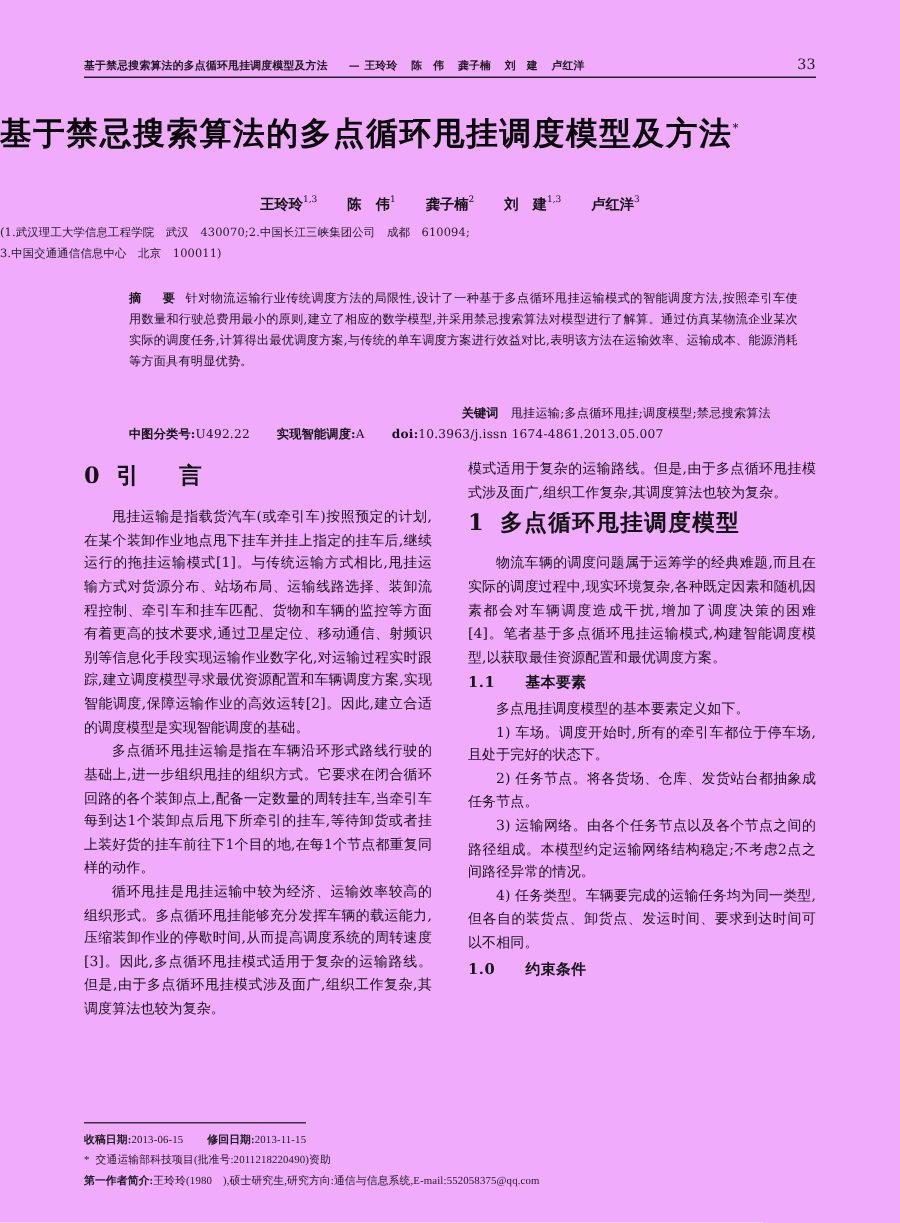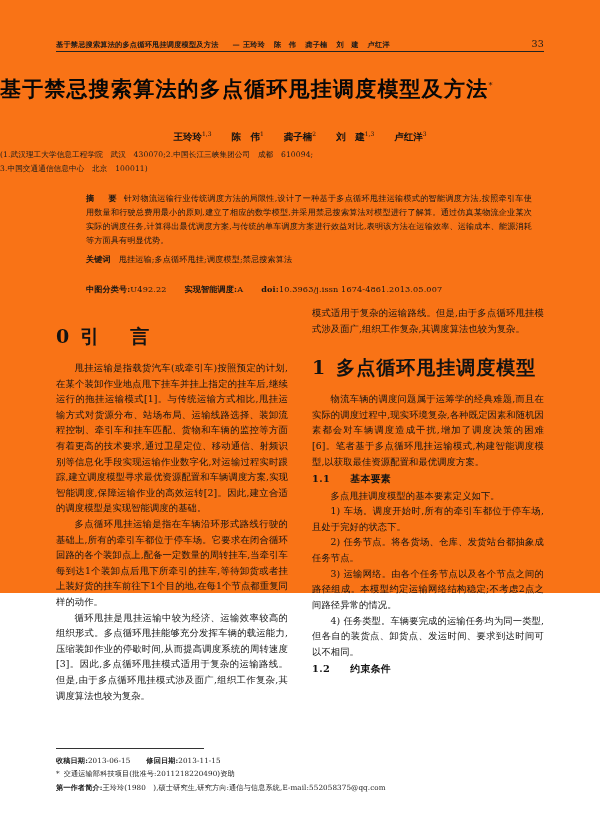--- a/index.html
+++ b/index.html
@@ -11,25 +11,25 @@
     width: 600px;
     height: 815px;
     font-family: "DejaVu Serif", "Liberation Serif", serif;
     color: #131313;
     position: relative;
     overflow: hidden;
   }
 
   .page {
     width: 600px;
-    height: 593px;
+    height: 815px;
     position: relative;
     box-sizing: border-box;
     padding: 0;
-    background: #f97316;
+    background: #f0abfc;
   }
 
   
   .runhead {
     position: absolute;
     left: 56px;
     right: 56px;
     top: 38px;
     display: flex;
     align-items: baseline;
@@ -119,24 +119,25 @@
   }
   .abs-label {
     font-weight: bold;
     letter-spacing: 3px;
     margin-right: 4px;
   }
   .kw {
     position: absolute;
     left: 86px;
     right: 86px;
-    top: 254px;
+    top: 270px;
     font-size: 8.1px;
     letter-spacing: 0.15px;
     color: #151515;
+    text-align: right;
   }
   .kw-label { font-weight: bold; margin-right: 8px; }
   .clc {
     position: absolute;
     left: 86px;
     right: 86px;
     top: 284px;
     font-size: 8.1px;
     letter-spacing: 0.15px;
     color: #151515;
@@ -162,23 +163,23 @@
     text-align: justify;
     color: #131313;
     letter-spacing: 0.1px;
   }
   .col p {
     margin: 0;
     text-indent: 2em;
   }
   .col p.noindent { text-indent: 0; }
   .h1 {
-    font-size: 19px;
-    font-weight: bold;
-    margin: 16px 0 7px 0;
+    font-size: 15px;
+    font-weight: bold;
+    margin: 0 0 7px 0;
     letter-spacing: 1px;
   }
   .h1 .num { margin-right: 10px; font-weight: bold; }
   .h1-spaced .txt { letter-spacing: 6px; }
   .h2 {
     font-size: 9.8px;
     font-weight: bold;
     margin: 2px 0 0 0;
     letter-spacing: 0.4px;
   }
@@ -195,21 +196,21 @@
   .footnotes {
     position: absolute;
     left: 56px;
     right: 56px;
     top: 754px;
     font-size: 7.2px;
     line-height: 1.85;
     color: #1b1b1b;
     letter-spacing: 0.1px;
   }
-  .footnotes .fn { white-space: nowrap; }
+  .footnotes .fn { white-space: nowrap; font-family: Liberation Serif, serif; }
   .footnotes b { font-weight: bold; }
   .footnotes .sp { display: inline-block; width: 16px; }
   .star { margin-right: 4px; }
 </style>
 </head>
 <body>
 
 <div class="page">
 
   <div class="runhead">
@@ -247,40 +248,40 @@
     <span class="seg"><b>中图分类号:</b><span class="mono">U492.22</span></span><span class="seg"><b>实现智能调度:</b><span>A</span></span><span class="seg"><b>doi:</b><span class="mono">10.3963/j.issn 1674-4861.2013.05.007</span></span>
   </div>
 
   <div class="columns">
 
     <div class="col">
       <div class="h1 h1-spaced">
         <span class="num">0</span><span class="txt">引　言</span>
       </div>
       <p>甩挂运输是指载货汽车(或牵引车)按照预定的计划,在某个装卸作业地点甩下挂车并挂上指定的挂车后,继续运行的拖挂运输模式[1]。与传统运输方式相比,甩挂运输方式对货源分布、站场布局、运输线路选择、装卸流程控制、牵引车和挂车匹配、货物和车辆的监控等方面有着更高的技术要求,通过卫星定位、移动通信、射频识别等信息化手段实现运输作业数字化,对运输过程实时跟踪,建立调度模型寻求最优资源配置和车辆调度方案,实现智能调度,保障运输作业的高效运转[2]。因此,建立合适的调度模型是实现智能调度的基础。</p>
-      <p>多点循环甩挂运输是指在车辆沿环形式路线行驶的基础上,所有的牵引车都位于停车场。它要求在闭合循环回路的各个装卸点上,配备一定数量的周转挂车,当牵引车每到达1个装卸点后甩下所牵引的挂车,等待卸货或者挂上装好货的挂车前往下1个目的地,在每1个节点都重复同样的动作。</p>
+      <p>多点循环甩挂运输是指在车辆沿环形式路线行驶的基础上,进一步组织甩挂的组织方式。它要求在闭合循环回路的各个装卸点上,配备一定数量的周转挂车,当牵引车每到达1个装卸点后甩下所牵引的挂车,等待卸货或者挂上装好货的挂车前往下1个目的地,在每1个节点都重复同样的动作。</p>
       <p>循环甩挂是甩挂运输中较为经济、运输效率较高的组织形式。多点循环甩挂能够充分发挥车辆的载运能力,压缩装卸作业的停歇时间,从而提高调度系统的周转速度[3]。因此,多点循环甩挂模式适用于复杂的运输路线。但是,由于多点循环甩挂模式涉及面广,组织工作复杂,其调度算法也较为复杂。</p>
     </div>
 
     <div class="col">
       <p class="noindent">模式适用于复杂的运输路线。但是,由于多点循环甩挂模式涉及面广,组织工作复杂,其调度算法也较为复杂。</p>
       <div class="h1">
         <span class="num">1</span><span class="txt">多点循环甩挂调度模型</span>
       </div>
-      <p>物流车辆的调度问题属于运筹学的经典难题,而且在实际的调度过程中,现实环境复杂,各种既定因素和随机因素都会对车辆调度造成干扰,增加了调度决策的困难[6]。笔者基于多点循环甩挂运输模式,构建智能调度模型,以获取最佳资源配置和最优调度方案。</p>
+      <p>物流车辆的调度问题属于运筹学的经典难题,而且在实际的调度过程中,现实环境复杂,各种既定因素和随机因素都会对车辆调度造成干扰,增加了调度决策的困难[4]。笔者基于多点循环甩挂运输模式,构建智能调度模型,以获取最佳资源配置和最优调度方案。</p>
       <div class="h2">
         <span class="num">1.1</span><span>基本要素</span>
       </div>
       <p>多点甩挂调度模型的基本要素定义如下。</p>
       <p>1) 车场。调度开始时,所有的牵引车都位于停车场,且处于完好的状态下。</p>
       <p>2) 任务节点。将各货场、仓库、发货站台都抽象成任务节点。</p>
       <p>3) 运输网络。由各个任务节点以及各个节点之间的路径组成。本模型约定运输网络结构稳定;不考虑2点之间路径异常的情况。</p>
       <p>4) 任务类型。车辆要完成的运输任务均为同一类型,但各自的装货点、卸货点、发运时间、要求到达时间可以不相同。</p>
       <div class="h2">
-        <span class="num">1.2</span><span>约束条件</span>
+        <span class="num">1.0</span><span>约束条件</span>
       </div>
     </div>
 
   </div>
 
   <div class="foot-rule"></div>
   <div class="footnotes">
     <div class="fn">
       <b>收稿日期:</b><span>2013-06-15</span><span class="sp"></span><b>修回日期:</b><span>2013-11-15</span>
     </div>

